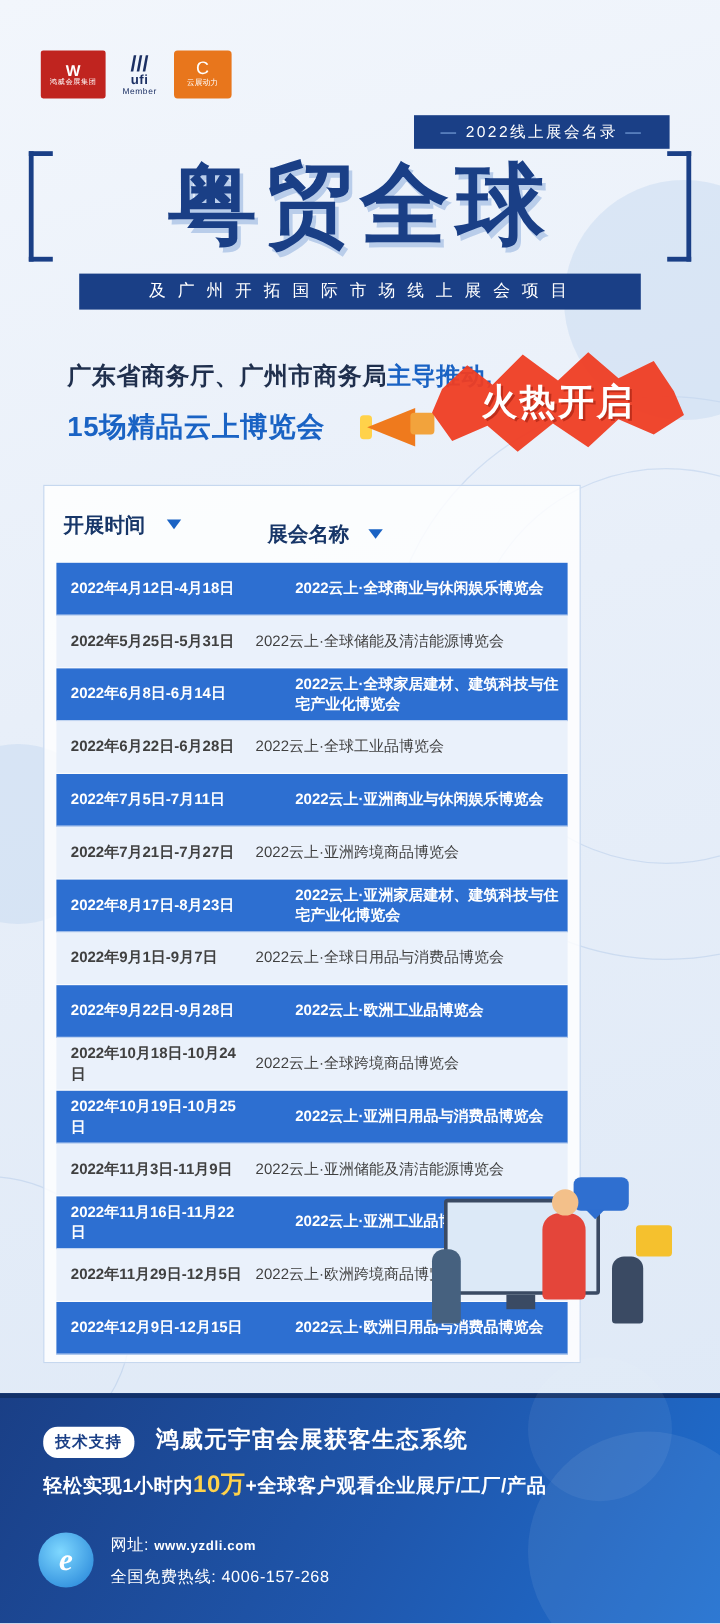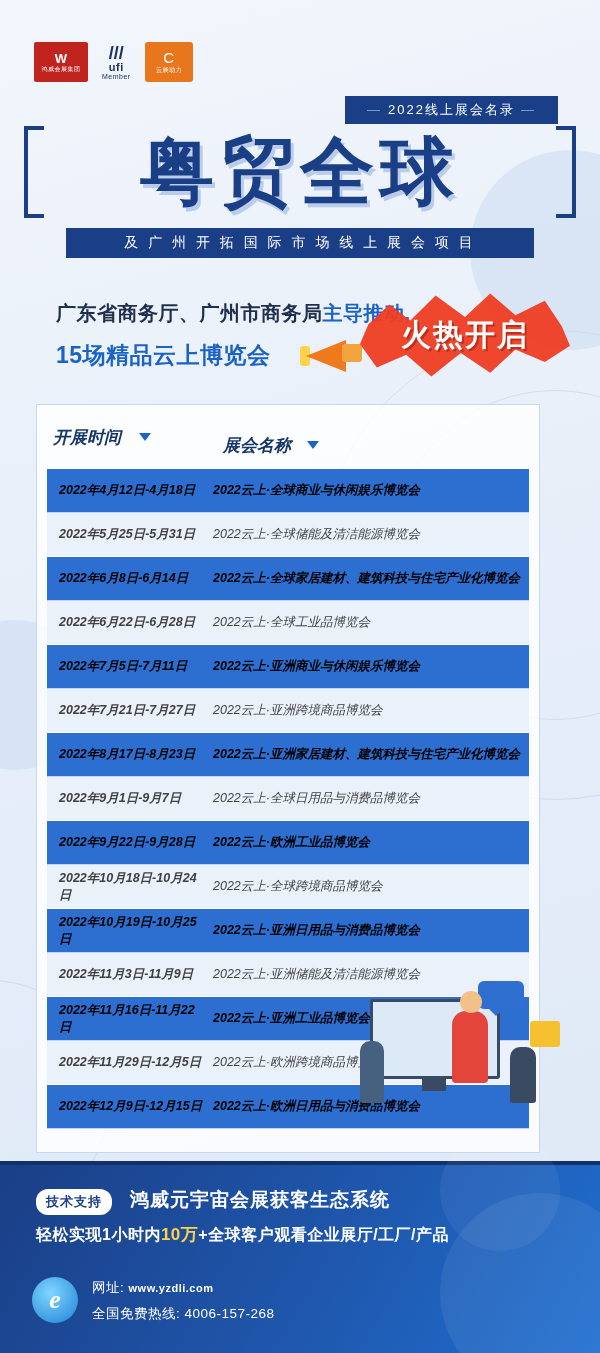--- a/index.html
+++ b/index.html
@@ -140,25 +140,24 @@
   }
   .burst-txt {
     position: absolute; inset: 0;
     display: flex; align-items: center; justify-content: center;
     color: #fff; font-size: 30px; font-weight: bold; letter-spacing: 2px;
     text-shadow: 2px 2px 0 rgba(120,10,0,.4);
   }
 
   
   .table-card {
-    position: absolute; top: 404px; left: 36px; width: 504px;
+    position: absolute; top: 404px; left: 36px; width: 448px;
     background: rgba(255,255,255,0.82);
     border: 1px solid #c6d8ef;
-    padding: 0 0 23px 0;
-    font-style: italic;
+    padding: 0 0 6px 0;
   }
   .thead {
     display: flex; align-items: center;
     height: 64px; padding: 0 16px;
     font-size: 17px; font-weight: bold; color: #173668;
   }
   .th-time { width: 170px; display: flex; align-items: center; gap: 18px; }
   .th-name { flex: 1; display: flex; align-items: center; gap: 16px; margin-top: 16px; }
   .caret {
     width: 0; height: 0;
@@ -166,21 +165,21 @@
     border-right: 6px solid transparent;
     border-top: 8px solid #1a63c4;
   }
   .rows { padding: 0 10px; }
   .row {
     display: flex; align-items: center;
     height: 44px;
     font-size: 12.5px;
     border-bottom: 1px solid rgba(255,255,255,0.7);
   }
-  .row.dark { background: #2d6fd1; color: #000000; }
+  .row.dark { background: #2d6fd1; color: #ffffff; gap: 33px; }
   .row.light { background: #eaf1fb; color: #404040; }
   .row .date { width: 160px; padding-left: 12px; font-weight: bold; }
   .row .name { flex: 1; padding-left: 6px; font-weight: bold; }
   .row.light .name { font-weight: normal; }
 
   
   .illus {
     position: absolute; right: 40px; bottom: 232px;
     width: 200px; height: 140px; pointer-events: none;
   }
@@ -239,21 +238,21 @@
     letter-spacing: 1px;
   }
   .f-title {
     position: absolute; top: 26px; left: 130px;
     font-size: 19px; font-weight: bold; letter-spacing: 1px;
   }
   .f-sub {
     position: absolute; top: 62px; left: 36px;
     font-size: 16px; font-weight: bold; letter-spacing: .5px;
   }
-  .f-sub .hl { color: #ffd24a; font-size: 17px; }
+  .f-sub .hl { color: #ffd24a; font-size: 20px; }
   .e-logo {
     position: absolute; left: 32px; bottom: 30px;
     width: 46px; height: 46px; border-radius: 50%;
     background: radial-gradient(circle at 40% 35%, #7fd8ff, #1f7fd6);
     display: flex; align-items: center; justify-content: center;
     color: #fff; font-size: 26px; font-style: italic; font-weight: bold;
     font-family: "Liberation Serif", serif;
   }
   .f-web {
     position: absolute; left: 92px; bottom: 56px;

